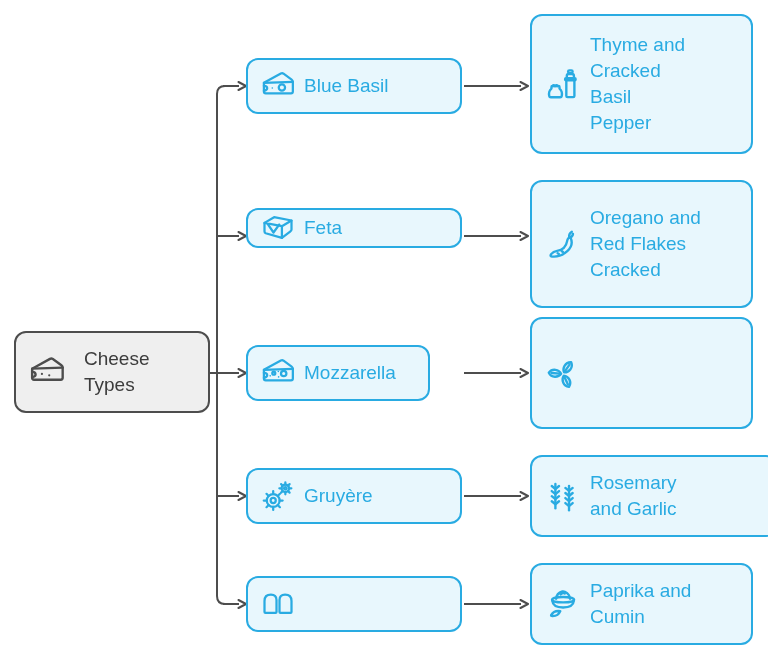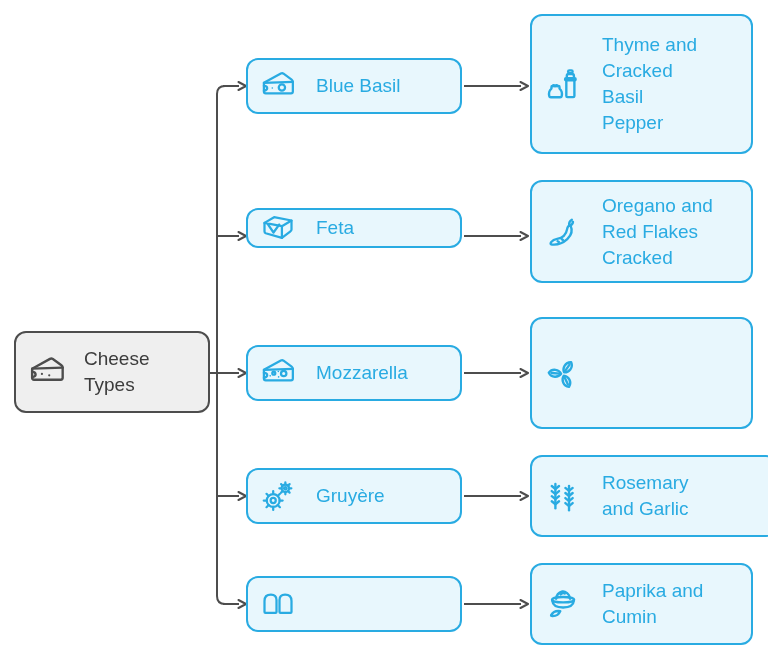--- a/index.html
+++ b/index.html
@@ -5,21 +5,21 @@
   * { margin:0; padding:0; box-sizing:border-box; }
   html,body { background:#ffffff; }
   .stage {
     position:relative; width:768px; height:660px; overflow:hidden;
     background:#ffffff;
     font-family:"Liberation Sans", sans-serif;
   }
   .connector-layer { position:absolute; left:0; top:0; }
   .node {
     position:absolute; display:flex; align-items:center;
-    gap:20px; padding:0 12px; border-radius:12px;
+    gap:8px; padding:0 12px; border-radius:12px;
   }
   .node .lbl { font-size:19px; line-height:1.32; }
   .cheese-node, .pair-node {
     background:#e8f7fd; border:2px solid #29abe2; color:#29abe2;
   }
   .root-node {
     background:#efefef; border:2px solid #4d4d4d; color:#3c3c3c;
   }
   .lines span { display:block; line-height:26px; }
   .icon { display:flex; align-items:center; justify-content:center; flex:0 0 auto; }
@@ -104,37 +104,37 @@
       <svg width="36" height="36" viewBox="0 0 24 24" fill="none" stroke="#29abe2" stroke-width="1.5" stroke-linecap="round" stroke-linejoin="round">
         <path d="M3 8.6 L9.4 4.8 L21 7 L14.6 10.8 Z"></path>
         <path d="M3 8.6 L3 14.4 Q3 15.2 3.8 15.5 L14.6 18.6 L14.6 10.8"></path>
         <path d="M21 7 L21 13 Q21 13.8 20.3 14.2 L14.6 18.6"></path>
         <path d="M5.2 9.4 L9 15 L12.8 9.7"></path>
       </svg>
     </span>
     <span class="lbl">Feta</span>
   </div>
 
-  <div class="node pair-node" style="left:530px;top:180px;width:223px;height:103px">
+  <div class="node pair-node" style="left:530px;top:180px;width:223px;height:128px">
     <span class="icon">
       <svg width="38" height="38" viewBox="0 0 24 24" fill="none" stroke="#29abe2" stroke-width="1.5" stroke-linecap="round" stroke-linejoin="round">
         <path d="M16.8 8.1 Q18.9 12.6 14.7 16.5 Q10.3 20.5 5 19.9 Q3.6 19.7 4.5 18.4 Q5.8 16.7 8.3 16.3 Q13.7 15.5 14.6 10.2 Q14.8 8.9 15.3 8.4 Q16.2 7.4 16.8 8.1 Z"></path>
         <path d="M15.9 7.7 Q15.6 5.5 17.6 4.3"></path>
         <path d="M16.4 8 Q18.2 7.2 18.3 5.6"></path>
         <path d="M8.6 17.8 L9.4 18.3 M11.2 16.5 L12 17"></path>
       </svg>
     </span>
     <div class="lbl lines">
       <span>Oregano and</span>
       <span>Red Flakes</span>
       <span>Cracked</span>
     </div>
   </div>
 
-  <div class="node cheese-node" style="left:246px;top:345px;width:216px;height:56px">
+  <div class="node cheese-node" style="left:246px;top:345px;width:184px;height:56px">
     <span class="icon">
       <svg width="36" height="36" viewBox="0 0 24 24" fill="none" stroke="#29abe2" stroke-width="1.5" stroke-linecap="round" stroke-linejoin="round">
         <path d="M2.6 9.9 L13.9 3.7 Q14.8 3.2 15.7 3.8 L21.1 7.7 Q21.9 8.3 21.9 9.2 L21.9 15.7 Q21.9 16.9 20.7 16.9 L3.8 16.9 Q2.6 16.9 2.6 15.7 Z"></path>
         <path d="M2.6 9.9 L21.9 9.2"></path>
         <path d="M2.6 11.8 Q4.8 12.2 4.8 13.5 Q4.8 14.8 2.6 15.2"></path>
         <circle cx="15.8" cy="12.3" r="1.8"></circle>
         <circle cx="9.2" cy="12.1" r="1"></circle>
         <circle cx="12.2" cy="11" r="0.55" fill="#29abe2" stroke="none"></circle>
         <circle cx="6.8" cy="13.9" r="0.55" fill="#29abe2" stroke="none"></circle>
         <circle cx="12.4" cy="14.6" r="0.55" fill="#29abe2" stroke="none"></circle>

